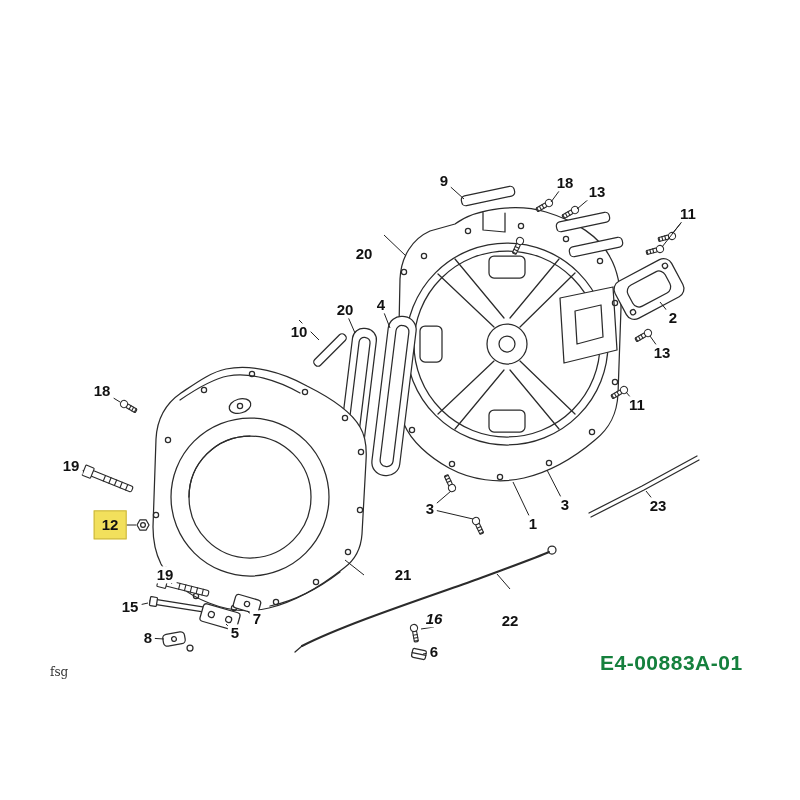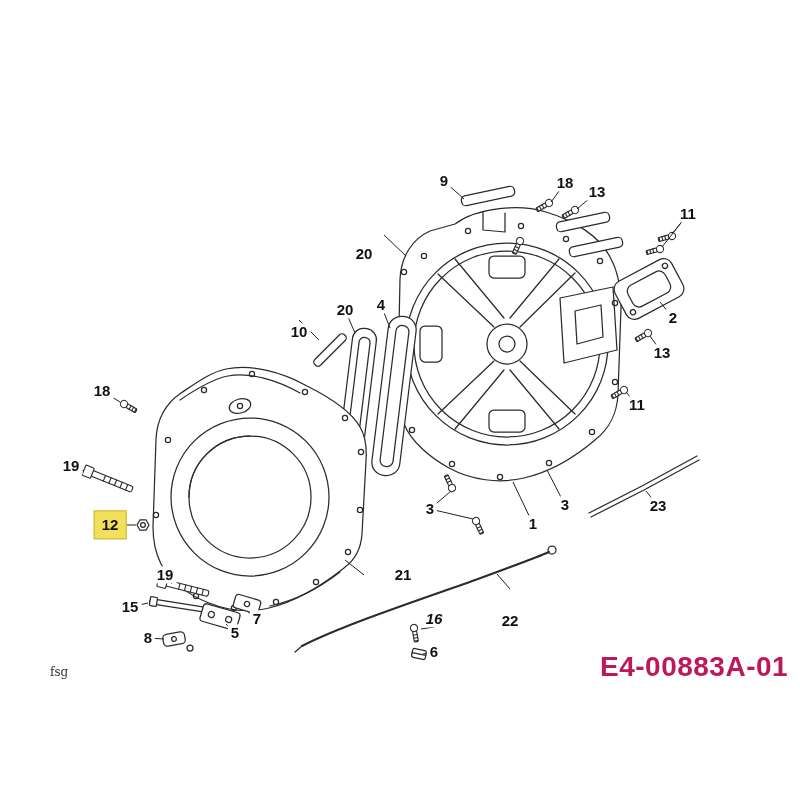--- a/index.html
+++ b/index.html
@@ -12,21 +12,21 @@
   .leaders line { stroke: #222; stroke-width: 1; }
   .callout-layer { position: absolute; left: 0; top: 0; width: 800px; height: 800px; }
   .callout {
     position: absolute; transform: translate(-50%, -50%);
     font-weight: bold; font-size: 15px; color: #111;
     background: #ffffff; padding: 0 3px; line-height: 1.15; white-space: nowrap;
   }
   .callout.highlighted { border: 1px solid #c9b43e; padding: 5px 7px; }
   .diagram-code {
     position: absolute; left: 600px; top: 651px;
-    font-size: 28px; font-weight: bold; letter-spacing: 0.5px; color: #be185d;
+    font-size: 21px; font-weight: bold; letter-spacing: 0.5px; color: #15803d;
   }
   .watermark {
     position: absolute; left: 30px; top: 665px;
     font-size: 12px; font-family: "DejaVu Serif", serif; color: #333; margin-left: 20px;
   }
 </style>
 </head>
 <body>
 
 <div class="canvas">

